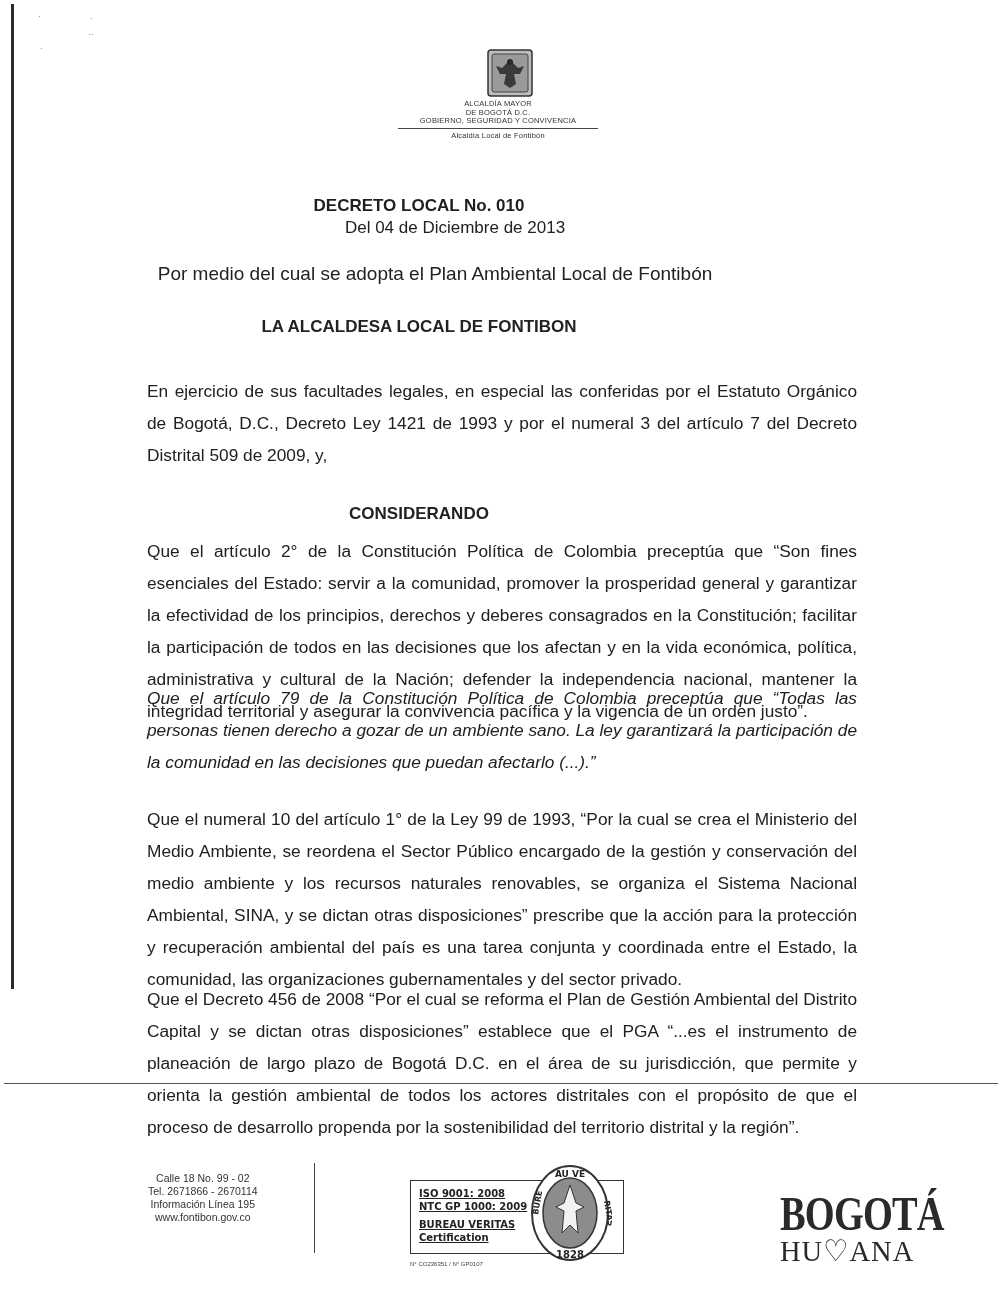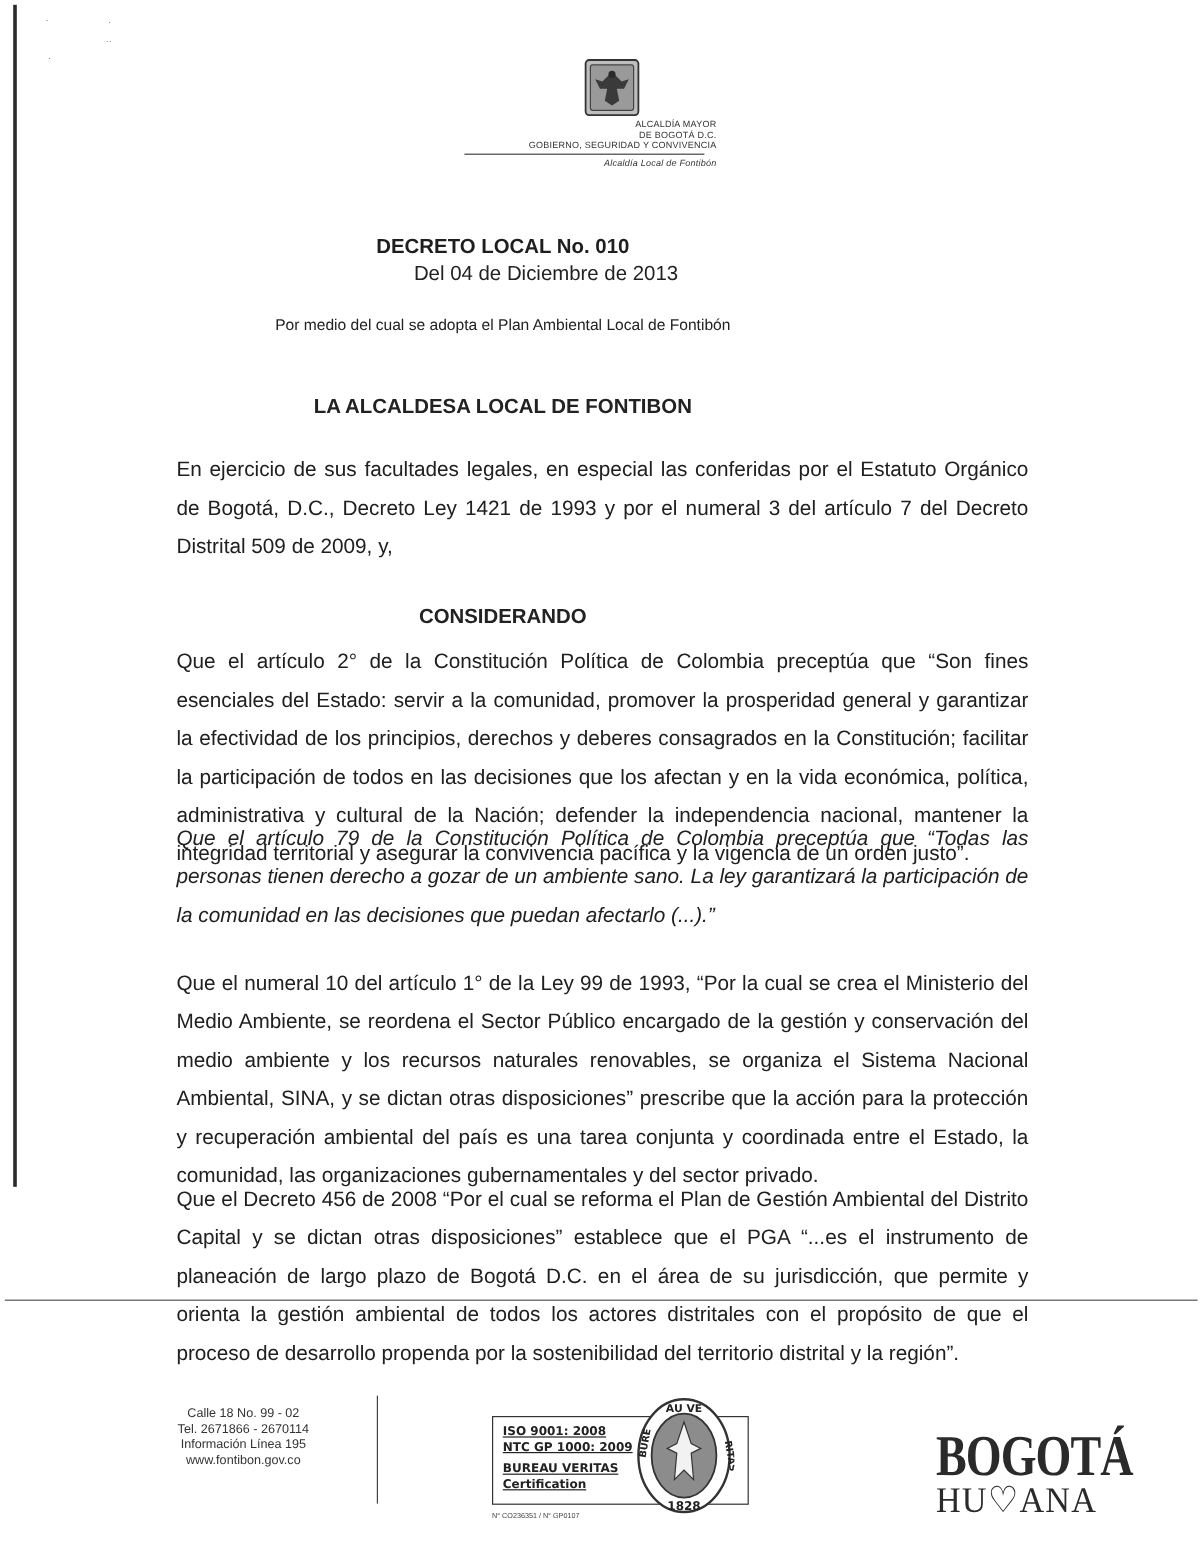--- a/index.html
+++ b/index.html
@@ -15,36 +15,36 @@
     .strike-line {
       position: absolute; left: 4px; top: 1083px; width: 994px; height: 1px;
       background: #555555;
     }
 
     
     .crest {
       position: absolute; left: 480px; top: 48px; width: 60px; height: 50px;
     }
     .header-text {
-      position: absolute; left: 377px; top: 100px; width: 220px;
-      text-align: right; font-size: 7.5px; line-height: 8.5px; color: #333;
+      position: absolute; left: 388px; top: 100px; width: 220px;
+      text-align: center; font-size: 7.5px; line-height: 8.5px; color: #333;
       letter-spacing: 0.2px;
     }
     .header-rule {
       width: 200px; margin: 2px auto 3px; border-top: 1px solid #444;
     }
-    .header-sub { font-style: italic; font-size: 7.5px; }
+    .header-sub { font-size: 7.5px; }
 
     .title {
       position: absolute; left: 0; width: 838px; text-align: center;
     }
     .t-decreto { top: 196px; font-size: 17px; font-weight: bold; color: #1e1e1e; }
     .t-fecha   { top: 218px; font-size: 17px; margin-left: 36px; }
-    .t-objeto  { top: 263px; font-size: 13px; }
-    .t-alcaldesa { top: 329px; font-size: 17px; font-weight: bold; }
+    .t-objeto  { top: 263px; font-size: 19px; padding-left: 16px; }
+    .t-alcaldesa { top: 317px; font-size: 17px; font-weight: bold; }
     .t-considerando { top: 504px; font-size: 17px; font-weight: bold; }
 
     .para {
       position: absolute; left: 147px; width: 710px;
       font-size: 17.3px; line-height: 32px; text-align: justify;
       text-align-last: left; color: #202020;
     }
     .p-intro { top: 375px; }
     .p1 { top: 535px; }
     .p2 { top: 682px; font-style: italic; }

